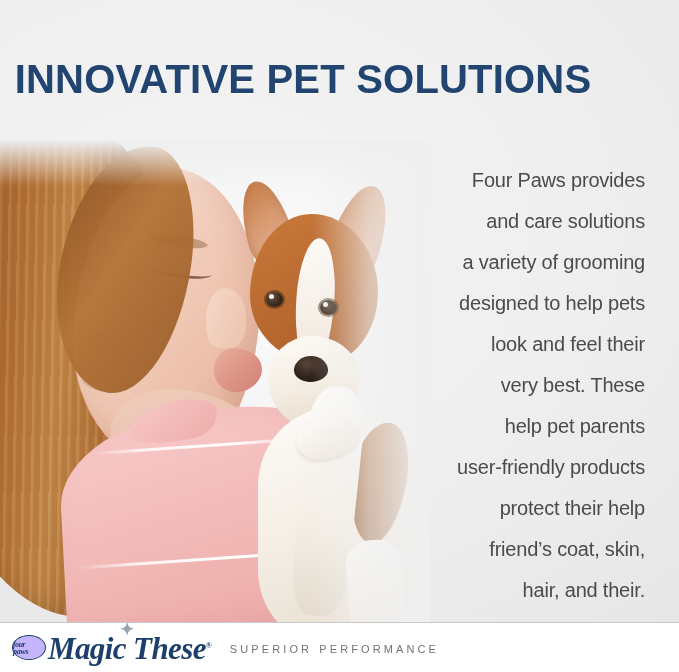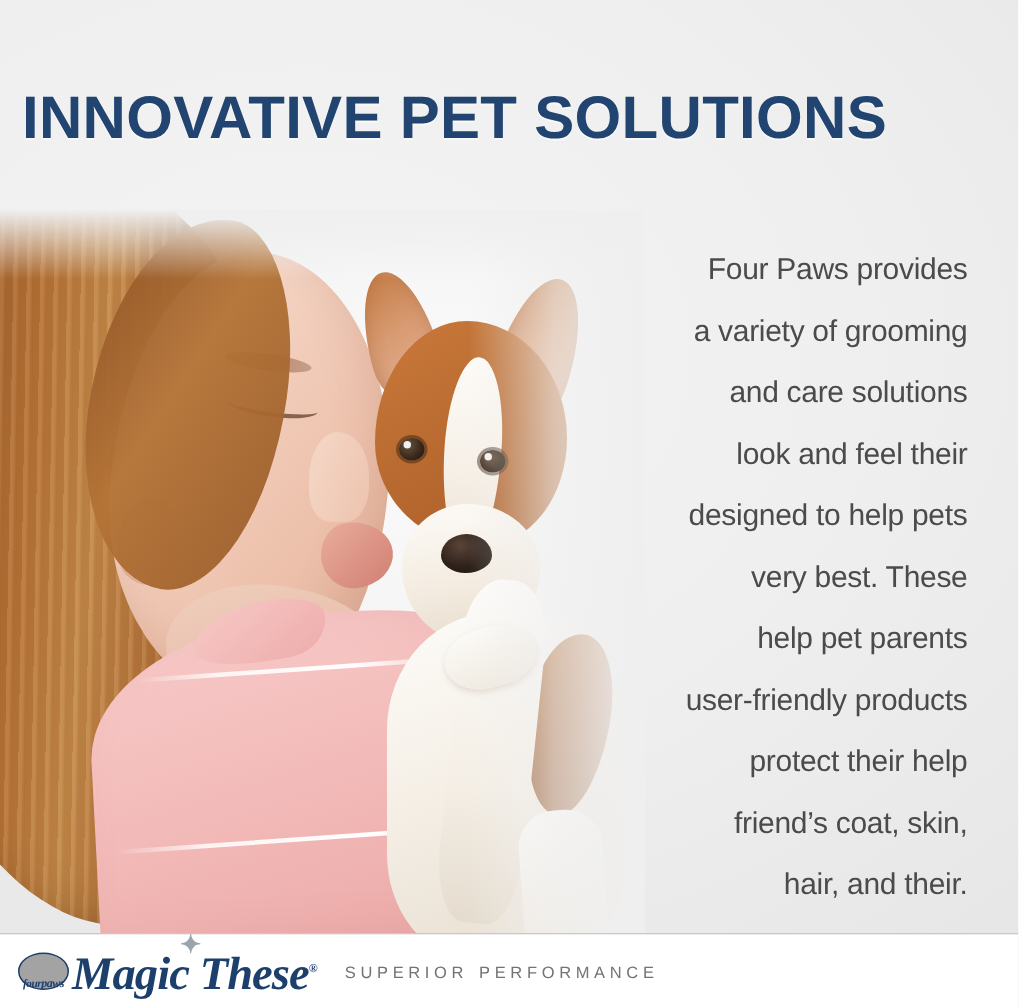--- a/index.html
+++ b/index.html
@@ -306,24 +306,24 @@
     display: flex;
     align-items: center;
     padding-left: 12px;
   }
 
   .fp-badge {
     position:relative;
     width: 34px; height: 25px;
     border: 1.6px solid #1d3f6b;
     border-radius: 50%;
-    display:flex; flex-direction:row;
-    align-items:flex-end; justify-content:center;
+    display:flex; flex-direction:column;
+    align-items:flex-start; justify-content:center;
     flex: 0 0 auto;
-    background:#a3a3a3;
+    background:#c4b5fd;
   }
   .fp-badge .fp-l1, .fp-badge .fp-l2 {
     color:#1d3f6b;
     font-style: italic;
     font-weight:700;
     line-height: 7px;
     letter-spacing:-0.3px;
     font-family: "Liberation Serif", serif;
   }
   .fp-badge .fp-l1 { font-size: 7.5px; }
@@ -408,24 +408,24 @@
     <div class="pup-leg2"></div>
 
     <div class="photo-fade-r"></div>
     <div class="photo-fade-t"></div>
   </div>
 
   <h1 class="headline">INNOVATIVE PET SOLUTIONS</h1>
 
   <div class="body-copy">
     <span class="ln">Four Paws provides</span>
+    <span class="ln">and care solutions</span>
     <span class="ln">a variety of grooming</span>
-    <span class="ln">and care solutions</span>
+    <span class="ln">designed to help pets</span>
     <span class="ln">look and feel their</span>
-    <span class="ln">designed to help pets</span>
     <span class="ln">very best. These</span>
     <span class="ln">help pet parents</span>
     <span class="ln">user-friendly products</span>
     <span class="ln">protect their help</span>
     <span class="ln">friend’s coat, skin,</span>
     <span class="ln">hair, and their.</span>
   </div>
 
   <div class="footer-rule"></div>
 

